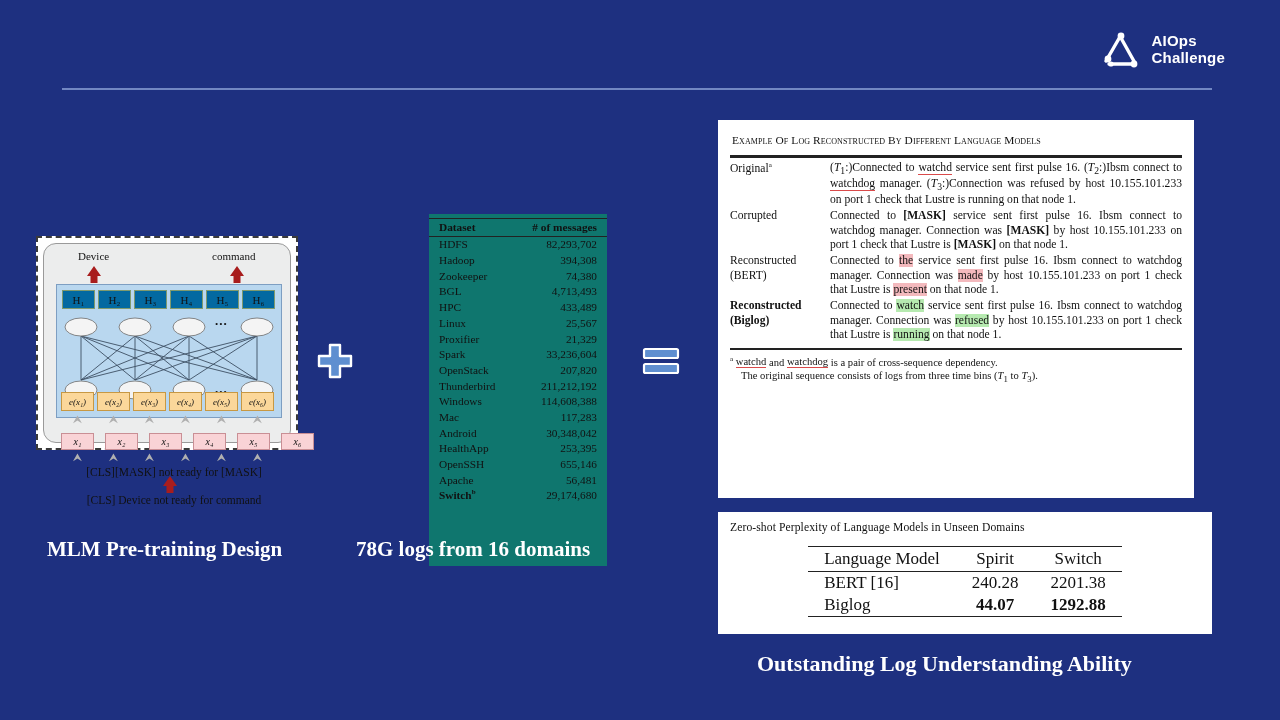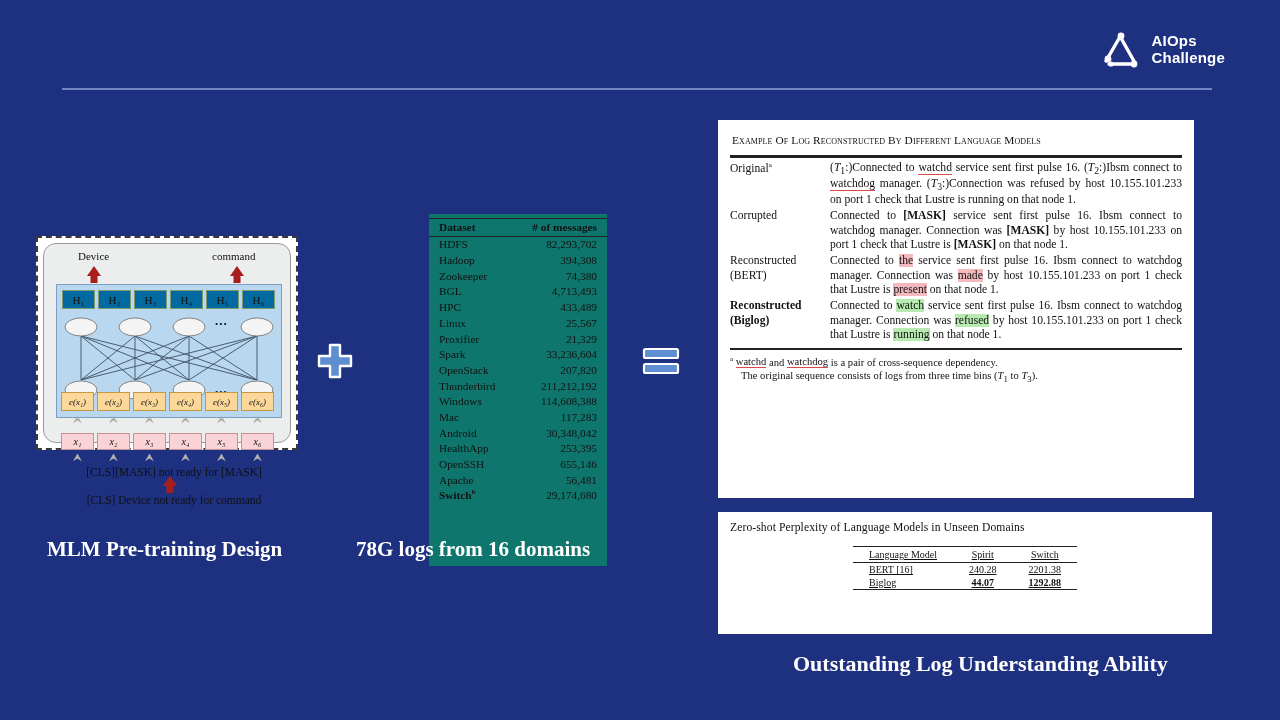--- a/index.html
+++ b/index.html
@@ -61,21 +61,21 @@
     font-size:11px;display:flex;align-items:center;justify-content:center;
     color:#111;box-sizing:border-box;
   }
   .dots{position:absolute;font-size:13px;color:#111;font-weight:bold;letter-spacing:1px;}
   #emb-row{position:absolute;left:17px;top:148px;display:flex;gap:3px;}
   .emb-cell{
     width:33px;height:19px;background:#fbd79a;border:1px solid #c79843;
     font-size:9px;font-style:italic;display:flex;align-items:center;
     justify-content:center;color:#111;box-sizing:border-box;
   }
-  #x-row{position:absolute;left:17px;top:189px;display:flex;gap:3px;}
+  #x-row{position:absolute;left:17px;top:189px;display:flex;gap:11px;}
   .x-cell{
     width:33px;height:17px;background:#f9d3d6;border:1px solid #c98f95;
     font-size:10px;font-style:italic;display:flex;align-items:center;
     justify-content:center;color:#111;box-sizing:border-box;
   }
   .gray-arrows{position:absolute;left:17px;display:flex;gap:3px;}
   .gray-arrow{
     width:33px;text-align:center;font-size:11px;color:#b0b0b0;line-height:1;
   }
   .sent-row{
@@ -129,36 +129,36 @@
   #recon-foot{font-size:10.6px;line-height:1.3;padding-top:5px;}
   #recon-foot .ind{display:block;padding-left:11px;text-indent:-11px;}
   #recon-foot .ind2{display:block;padding-left:11px;}
   
   #ppl-card{
     position:absolute;left:718px;top:512px;width:494px;height:122px;
     background:#ffffff;box-sizing:border-box;padding:8px 10px;
     font-family:"Liberation Serif", serif;color:#111;
   }
   #ppl-caption{font-size:11.6px;letter-spacing:.1px;margin:1px 0 12px 2px;white-space:nowrap;}
-  #ppl-table{margin:12px auto;border-collapse:collapse;font-size:10px;text-decoration:underline;}
+  #ppl-table{margin:12px auto;border-collapse:collapse;font-size:17px;}
   #ppl-table th{font-weight:normal;padding:2px 16px;text-align:center;
     border-top:1.3px solid #222;border-bottom:1.3px solid #222;}
   #ppl-table th.lm{text-align:left;}
   #ppl-table td{padding:1px 16px;text-align:center;}
   #ppl-table td.lm{text-align:left;}
   #ppl-table tbody tr:last-child td{border-bottom:1.3px solid #222;}
   #ppl-table tbody tr.best td.num{font-weight:bold;}
   
   .slide-caption{
     position:absolute;color:#ffffff;font-weight:bold;
     font-family:"Liberation Serif", serif;font-size:21px;white-space:nowrap;
   }
   #cap-mlm{left:47px;top:537px;}
   #cap-data{left:356px;top:537px;}
-  #cap-outcome{left:793px;top:651px;font-size:22px;}
+  #cap-outcome{left:757px;top:651px;font-size:22px;}
 </style>
 </head>
 <body>
 
 <div id="slide-header">
   <div id="title-rule"></div>
 
   <div id="brand-logo">
     <svg width="46" height="46" viewBox="0 0 46 46">
       <g stroke="#ffffff" stroke-width="3.4" stroke-linecap="round" fill="none">

